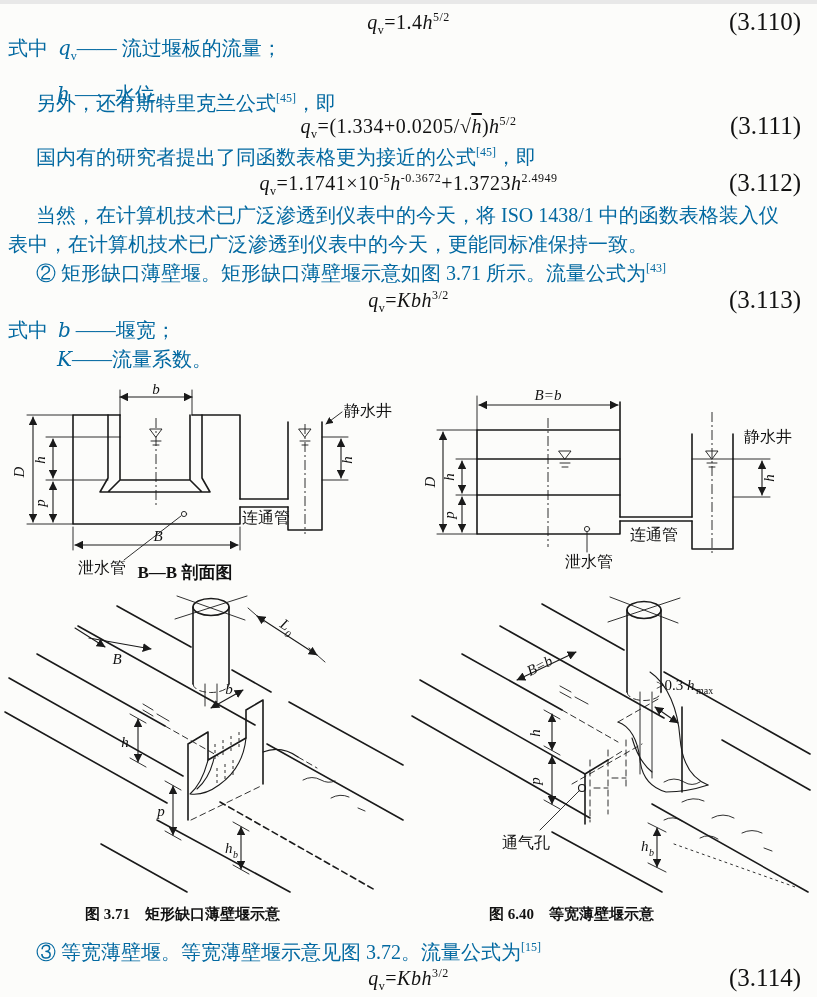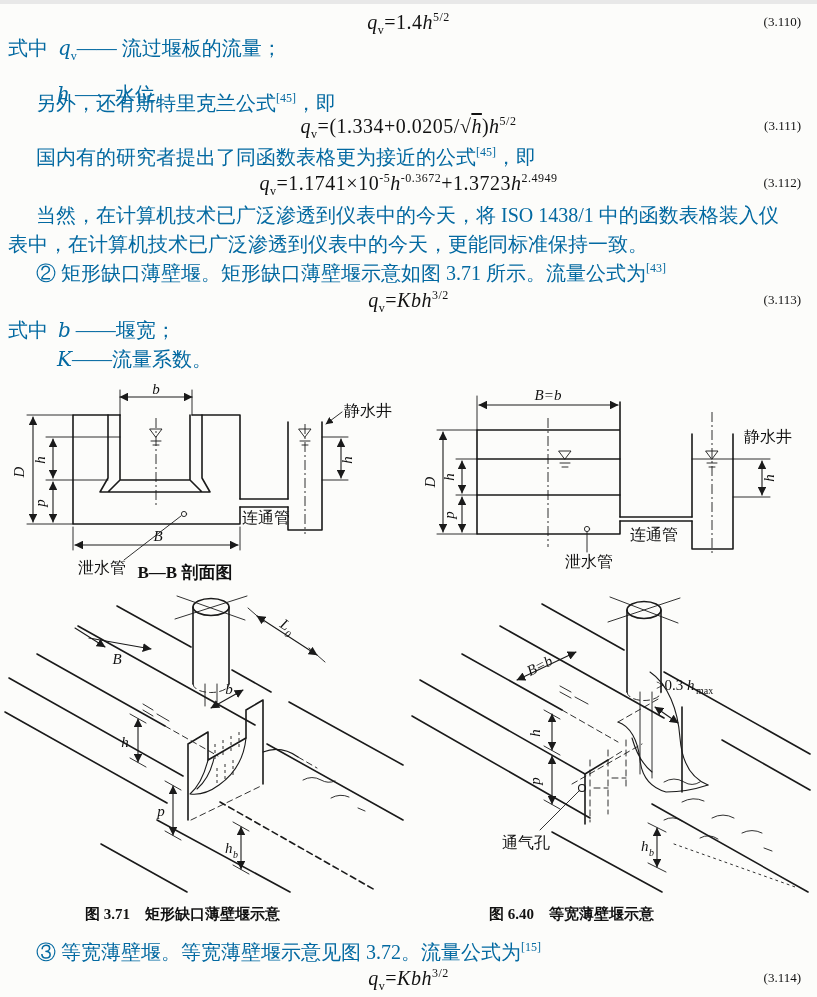--- a/index.html
+++ b/index.html
@@ -11,21 +11,21 @@
     overflow:hidden;
   }
   .tl{position:absolute; font-size:20px; line-height:24px; white-space:nowrap; color:#0369a1;}
   .tl i{font-family:"DejaVu Serif",serif;}
   sup{font-size:12px; line-height:0;}
   sub{font-size:12px; line-height:0;}
   .cite{font-size:12px;}
   .ol{text-decoration:overline;}
   .eqrow{position:absolute; left:0; width:817px; text-align:center; font-size:20px; line-height:24px;}
   .eqf{display:inline-block; letter-spacing:0.5px;}
-  .eqn{position:absolute; right:16px; top:0; font-size:13px;}
+  .eqn{position:absolute; right:16px; top:0; font-size:25px;}
   .figcap{position:absolute; font-size:15px; font-weight:bold; white-space:nowrap;}
   
   svg .ln{stroke:#1a1a1a; stroke-width:1.6; fill:none; stroke-linecap:round;}
   svg .md{stroke-width:1.1;}
   svg .th{stroke-width:0.9;}
   svg .dsh{stroke-dasharray:6 4;}
   svg .dsh2{stroke:#1a1a1a; fill:none; stroke-width:0.9; stroke-dasharray:3 3;}
   svg .dot{stroke-dasharray:2 4;}
   svg .dd{stroke:#1a1a1a; fill:none; stroke-width:0.9; stroke-dasharray:10 3 2 3;}
   svg text{fill:#111; stroke:none;}

